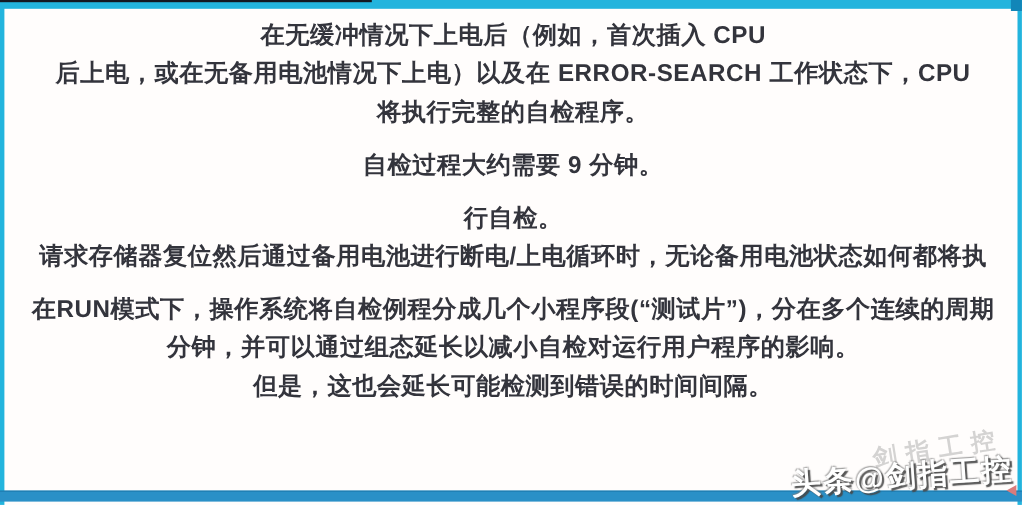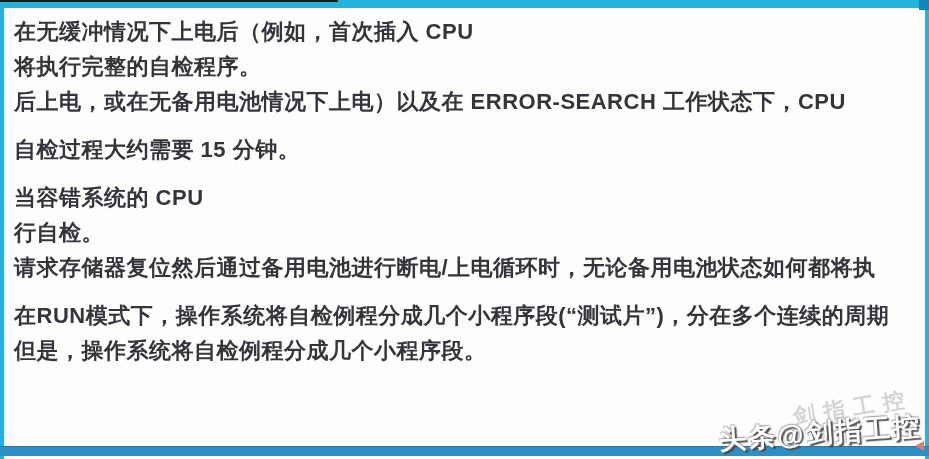--- a/index.html
+++ b/index.html
@@ -65,21 +65,21 @@
   .content {
     position: absolute;
     top: 14px;
     left: 14px;
     right: 10px;
     color: #33343c;
     font-size: 22px;
     font-weight: bold;
     z-index: 1;
   }
-  .paragraph { margin: 0 0 13px 0; }
+  .paragraph { margin: 0 0 13px 0; text-align: center; }
   .paragraph:last-child { margin-bottom: 16px; }
   .text-line {
     line-height: 35px;
     white-space: nowrap;
     letter-spacing: 0.5px;
   }
   
   .watermark-ghost {
     position: absolute;
     right: 16px;
@@ -128,34 +128,34 @@
 
   <div class="border-top"></div>
   <div class="border-top-dark"></div>
   <div class="border-left"></div>
   <div class="border-right"></div>
   <div class="corner-dot"></div>
 
   <div class="content">
     <div class="paragraph">
       <div class="text-line">在无缓冲情况下上电后（例如，首次插入 CPU</div>
+      <div class="text-line">后上电，或在无备用电池情况下上电）以及在 ERROR-SEARCH 工作状态下，CPU</div>
       <div class="text-line">将执行完整的自检程序。</div>
-      <div class="text-line">后上电，或在无备用电池情况下上电）以及在 ERROR-SEARCH 工作状态下，CPU</div>
     </div>
     <div class="paragraph">
-      <div class="text-line">自检过程大约需要 15 分钟。</div>
+      <div class="text-line">自检过程大约需要 9 分钟。</div>
     </div>
     <div class="paragraph">
-      <div class="text-line">当容错系统的 CPU</div>
       <div class="text-line">行自检。</div>
       <div class="text-line">请求存储器复位然后通过备用电池进行断电/上电循环时，无论备用电池状态如何都将执</div>
     </div>
     <div class="paragraph">
       <div class="text-line">在RUN模式下，操作系统将自检例程分成几个小程序段(“测试片”)，分在多个连续的周期</div>
-      <div class="text-line">但是，操作系统将自检例程分成几个小程序段。</div>
+      <div class="text-line">分钟，并可以通过组态延长以减小自检对运行用户程序的影响。</div>
+      <div class="text-line">但是，这也会延长可能检测到错误的时间间隔。</div>
     </div>
   </div>
 
   <div class="watermark-ghost">剑指工控</div>
   <div class="watermark-main">头条@剑指工控</div>
   <div class="red-arrow-artifact"></div>
 
   <div class="bottom-bar"></div>
 
 </div>

